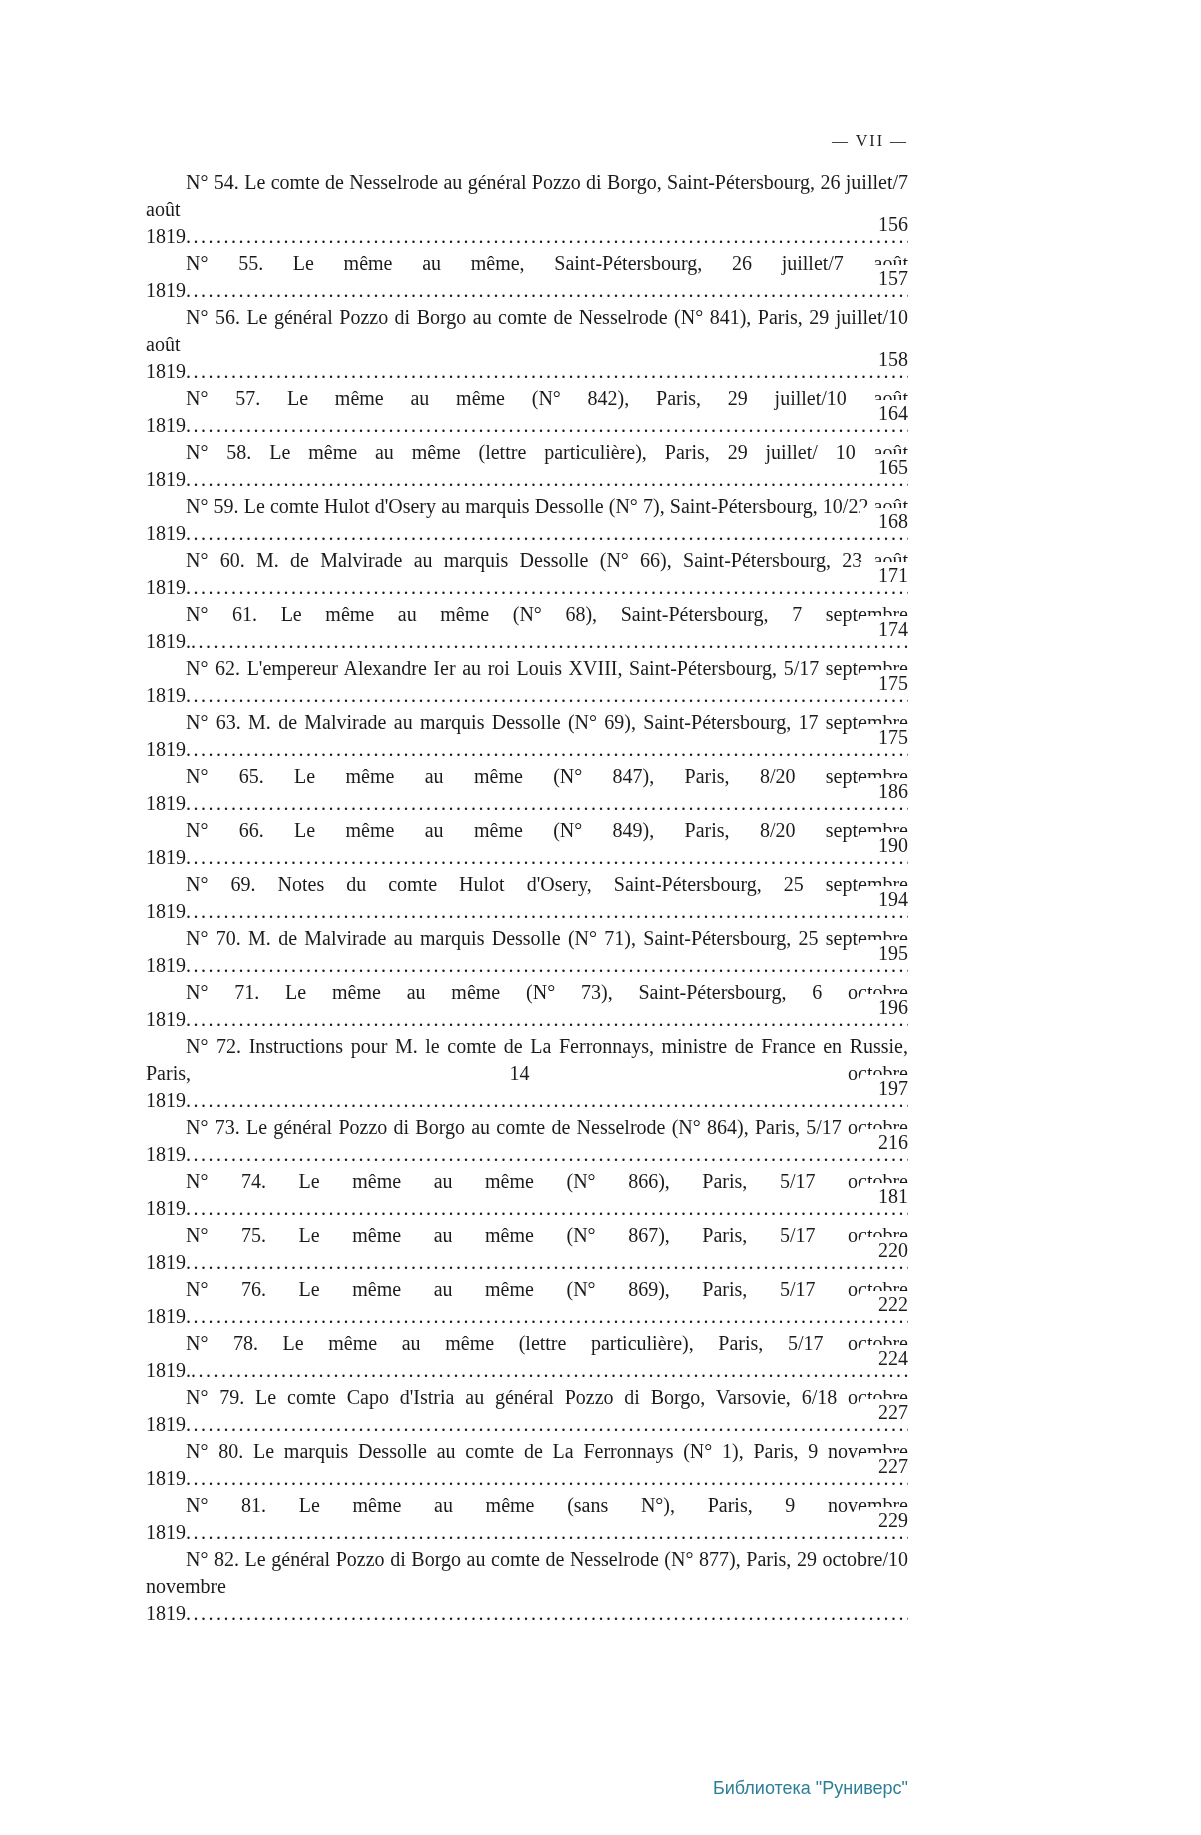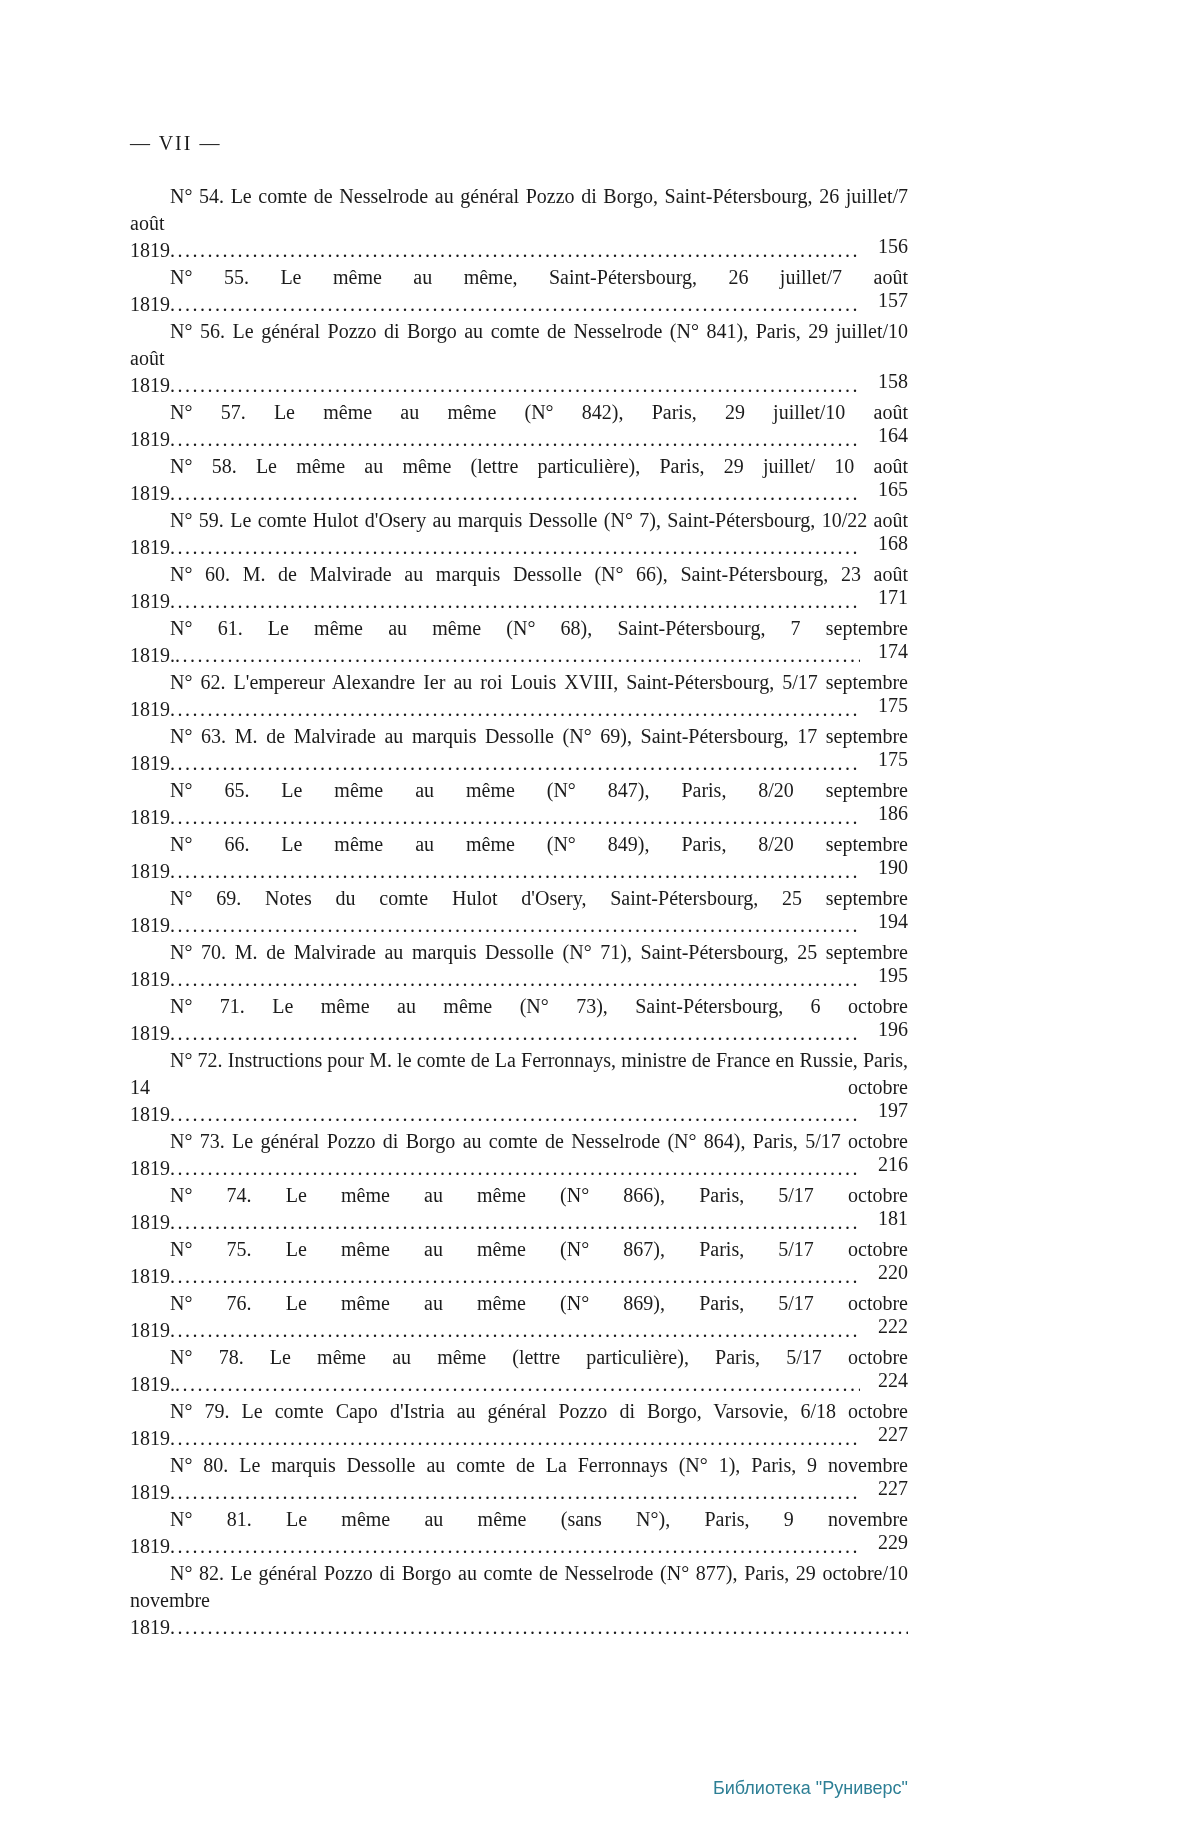--- a/index.html
+++ b/index.html
@@ -16,49 +16,50 @@
     color: #1b1b1b;
     overflow: hidden;
   }
   .content {
     position: absolute;
     left: 130px;
     top: 132px;
     width: 778px;
   }
   .page-header {
-    text-align: left;
-    font-size: 20px;
+    text-align: right;
+    font-size: 16px;
     letter-spacing: 2px;
     font-variant: small-caps;
-    margin-bottom: 28px;
+    margin-bottom: 19px;
   }
   .toc {
     font-size: 20px;
     line-height: 27px;
   }
   .entry {
     position: relative;
   }
   .entry-text {
     text-align: justify;
     text-indent: 40px;
     overflow: hidden;
     white-space: normal;
+    margin-left: 16px;
   }
   
   .entry-text::after {
     content: "........................................................................................................................................................................";
     letter-spacing: 2.5px;
     white-space: nowrap;
   }
   .entry-page {
     position: absolute;
     right: 0;
-    bottom: 4px;
+    bottom: 12px;
     background: #ffffff;
     padding-left: 18px;
     font-size: 20px;
     line-height: 27px;
   }
   .footer {
     position: absolute;
     left: 130px;
     top: 1778px;
     width: 778px;

